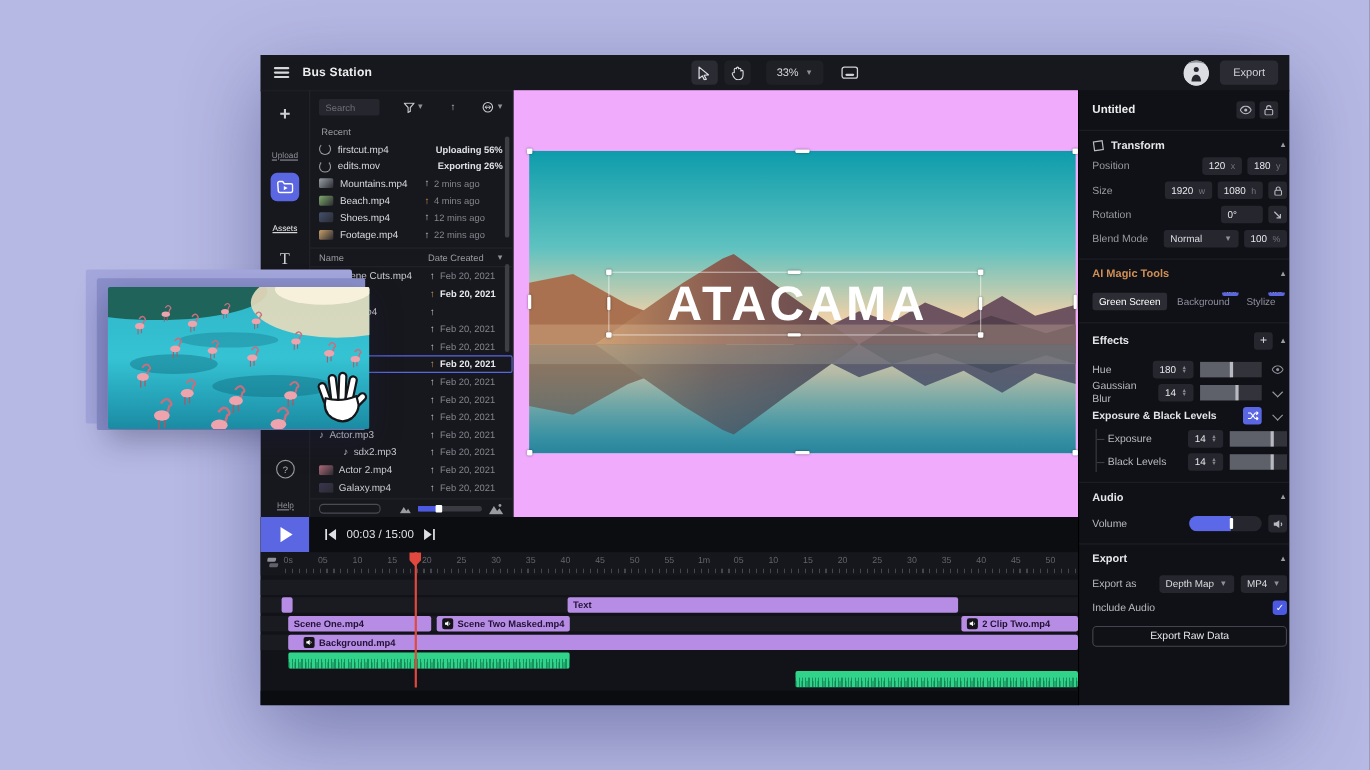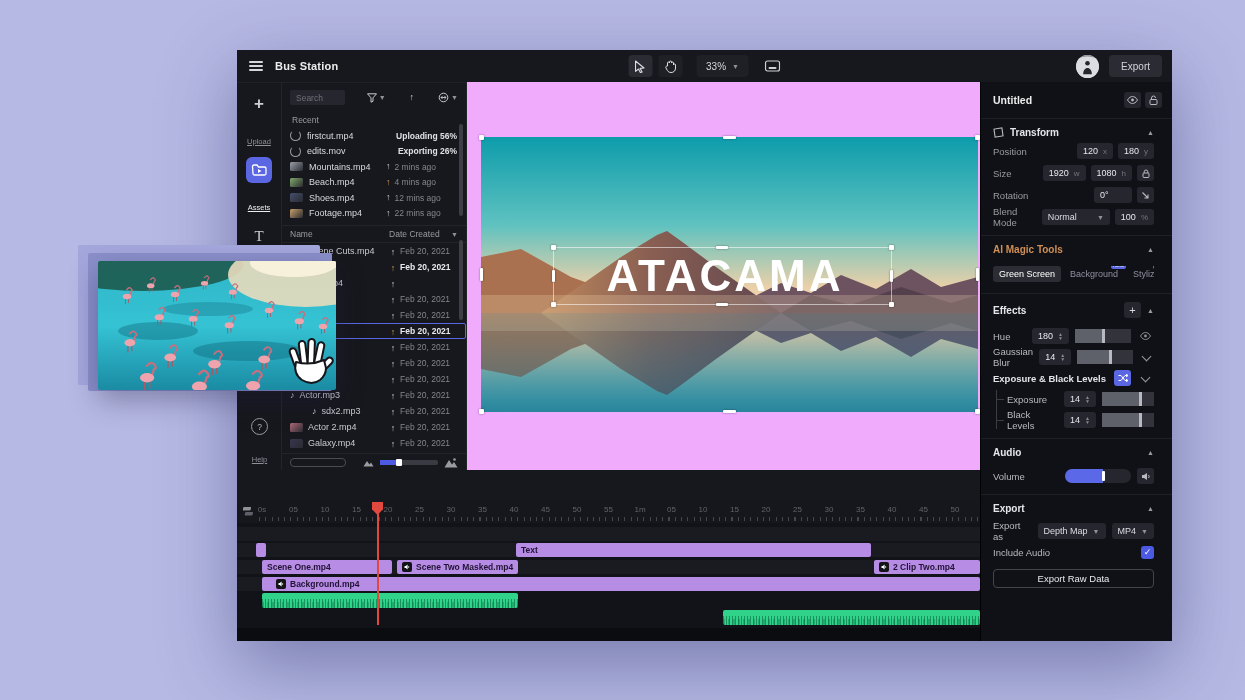--- a/index.html
+++ b/index.html
@@ -64,21 +64,21 @@
   .zslider .zh{position:absolute;left:16px;top:-1px;width:6px;height:7px;background:#fff;border-radius:1px;}
   .pb-spacer{flex:1;}
   
   .preview{position:absolute;left:230px;top:32px;width:513px;height:388px;background:#f0abfc;}
   .canvas{position:absolute;left:14px;top:55px;width:497px;height:275px;}
   .canvas svg.art{position:absolute;left:0;top:0;width:497px;height:275px;display:block;}
   .hdl{position:absolute;background:#fff;border-radius:1px;box-shadow:0 0 2px rgba(0,0,0,.5);}
   .selbox{position:absolute;border:1px solid rgba(255,255,255,.55);}
   
   .inspector{position:absolute;left:743px;top:32px;width:192px;height:559px;background:#101116;border-left:1px solid #000;box-sizing:border-box;overflow:hidden;}
-  .sect{padding:8px 18px 9px 12px;border-bottom:1px solid #1f2027;}
+  .sect{padding:8px 2px 9px 12px;border-bottom:1px solid #1f2027;}
   .ihead{display:flex;align-items:center;justify-content:space-between;padding:10px 10px 10px 12px;border-bottom:1px solid #1f2027;}
   .ihead b{font-size:10.5px;color:#eceded;}
   .hbtns{display:flex;gap:4px;}
   .sq{width:17px;height:16px;background:#26272e;border:none;border-radius:3px;display:flex;align-items:center;justify-content:center;padding:0;}
   .sq.blue{background:#5b66e3;}
   .sq.ghost{background:transparent;}
   .secthead{display:flex;align-items:center;justify-content:space-between;}
   .secthead .sl{display:flex;align-items:center;gap:6px;font-size:10px;font-weight:bold;color:#e5e6ea;}
   .secthead .sl.orange{color:#cf8f56;}
   .upcaret{font-size:7px;color:#9a9ba2;}
@@ -673,20 +673,36 @@
             </span>
         </div>
         <div class="erow">
           <label>Include Audio</label>
           <span class="cb">✓</span>
         </div>
         <button class="rawbtn">Export Raw Data</button>
       </div>
     </div>
 
+    <div class="playbar">
+      <button class="playbtn">
+          <span class="ptri"></span>
+        </button>
+      <div class="timegrp">
+        <svg width="11" height="10" viewBox="0 0 11 10">
+            <path d="M1.5 0 v10" stroke="#dfe0e5" stroke-width="1.6"></path>
+            <path d="M10.5 0 L3.5 5 l7 5 Z" fill="#dfe0e5"></path>
+          </svg>
+        <span>00:03 / 15:00</span>
+        <svg width="11" height="10" viewBox="0 0 11 10">
+            <path d="M9.5 0 v10" stroke="#dfe0e5" stroke-width="1.6"></path>
+            <path d="M0.5 0 l7 5 -7 5 Z" fill="#dfe0e5"></path>
+          </svg>
+      </div>
+    </div>
 
     <div class="timeline">
       <div class="ruler">
         <svg width="13" height="11" viewBox="0 0 13 11" style="position:absolute;left:6px;top:4px;">
             <rect x="0.5" y="1" width="8" height="3.6" rx="1" fill="#8f909a" transform="skewX(-12)" transform-origin="0 0"></rect>
             <rect x="3.5" y="6" width="8" height="3.6" rx="1" fill="#5f6069" transform="skewX(-12)" transform-origin="0 0"></rect>
           </svg>
         <span id="ruler-labels"><span class="rlab" style="left: 15px;">0s</span><span class="rlab" style="left: 46.5px;">05</span><span class="rlab" style="left: 78px;">10</span><span class="rlab" style="left: 109.5px;">15</span><span class="rlab" style="left: 141px;">20</span><span class="rlab" style="left: 172.5px;">25</span><span class="rlab" style="left: 204px;">30</span><span class="rlab" style="left: 235.5px;">35</span><span class="rlab" style="left: 267px;">40</span><span class="rlab" style="left: 298.5px;">45</span><span class="rlab" style="left: 330px;">50</span><span class="rlab" style="left: 361.5px;">55</span><span class="rlab" style="left: 393px;">1m</span><span class="rlab" style="left: 424.5px;">05</span><span class="rlab" style="left: 456px;">10</span><span class="rlab" style="left: 487.5px;">15</span><span class="rlab" style="left: 519px;">20</span><span class="rlab" style="left: 550.5px;">25</span><span class="rlab" style="left: 582px;">30</span><span class="rlab" style="left: 613.5px;">35</span><span class="rlab" style="left: 645px;">40</span><span class="rlab" style="left: 676.5px;">45</span><span class="rlab" style="left: 708px;">50</span></span>
       </div>
       <div class="tracks" id="tracks">

